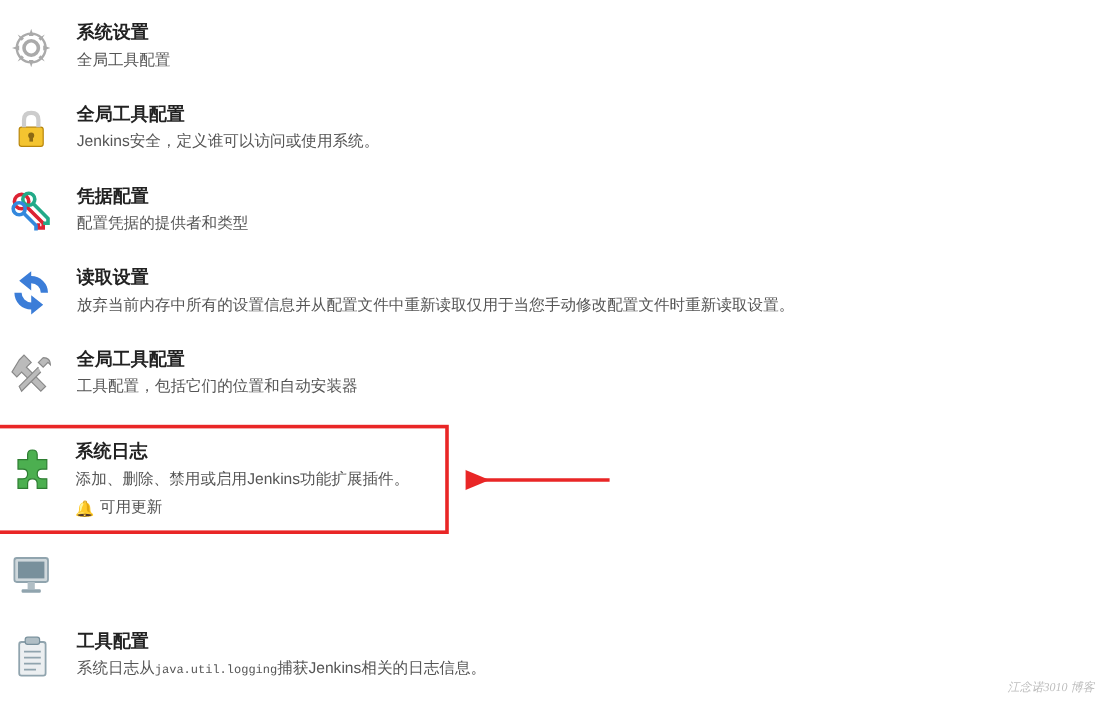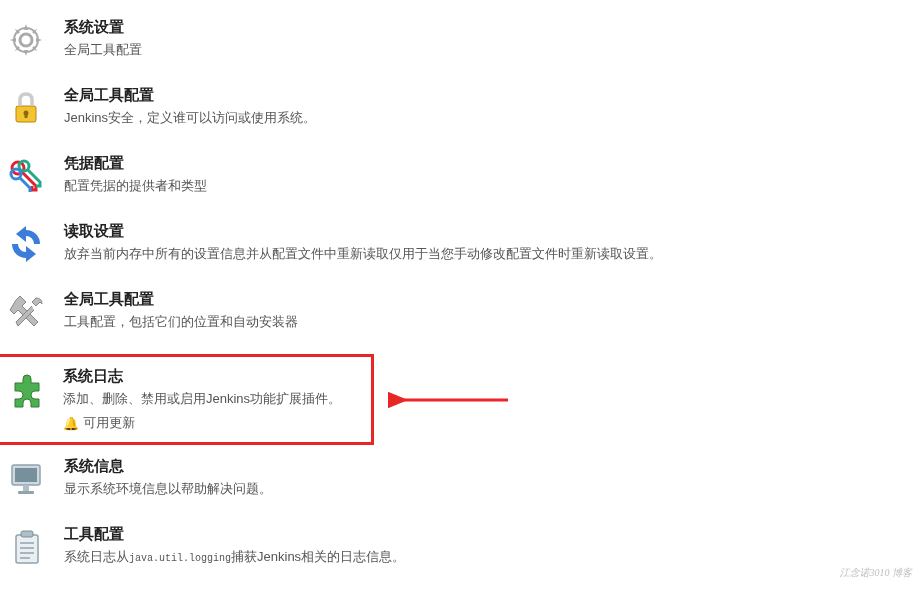--- a/index.html
+++ b/index.html
@@ -177,24 +177,20 @@
 
   <div class="menu-item">
     <div class="menu-icon">
       <svg width="40" height="40" viewBox="0 0 40 40">
         <rect x="6" y="6" width="28" height="20" rx="2" fill="#cfd8dc" stroke="#90a4ae" stroke-width="1.5"></rect>
         <rect x="9" y="9" width="22" height="14" fill="#78909c"></rect>
         <rect x="17" y="26" width="6" height="6" fill="#b0bec5"></rect>
         <rect x="12" y="32" width="16" height="3" rx="1" fill="#90a4ae"></rect>
       </svg>
     </div>
-    <div class="menu-text">
-      <div class="menu-title">系统信息</div>
-      <div class="menu-desc">显示系统环境信息以帮助解决问题。</div>
-    </div>
   </div>
 
   <div class="menu-item">
     <div class="menu-icon">
       <svg width="40" height="40" viewBox="0 0 40 40">
         <rect x="10" y="8" width="22" height="28" rx="2" fill="#eceff1" stroke="#90a4ae" stroke-width="1.5"></rect>
         <rect x="15" y="4" width="12" height="6" rx="2" fill="#b0bec5" stroke="#78909c"></rect>
         <line x1="14" y1="16" x2="28" y2="16" stroke="#90a4ae" stroke-width="1.5"></line>
         <line x1="14" y1="21" x2="28" y2="21" stroke="#90a4ae" stroke-width="1.5"></line>
         <line x1="14" y1="26" x2="28" y2="26" stroke="#90a4ae" stroke-width="1.5"></line>

